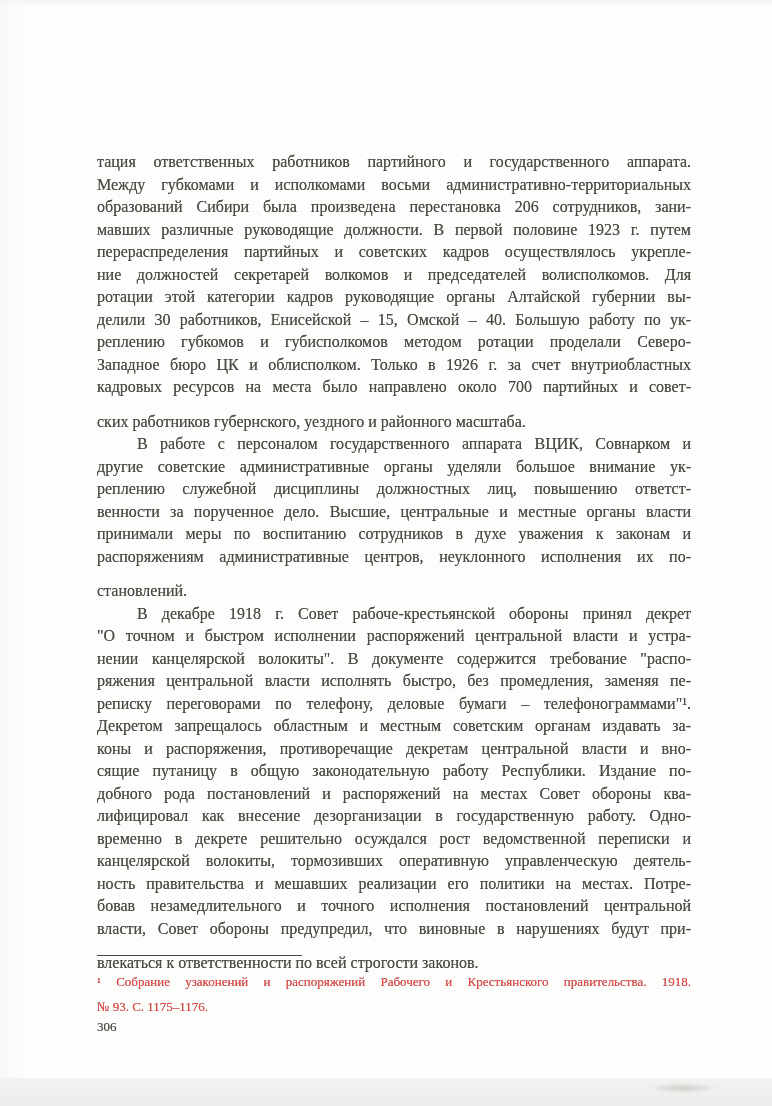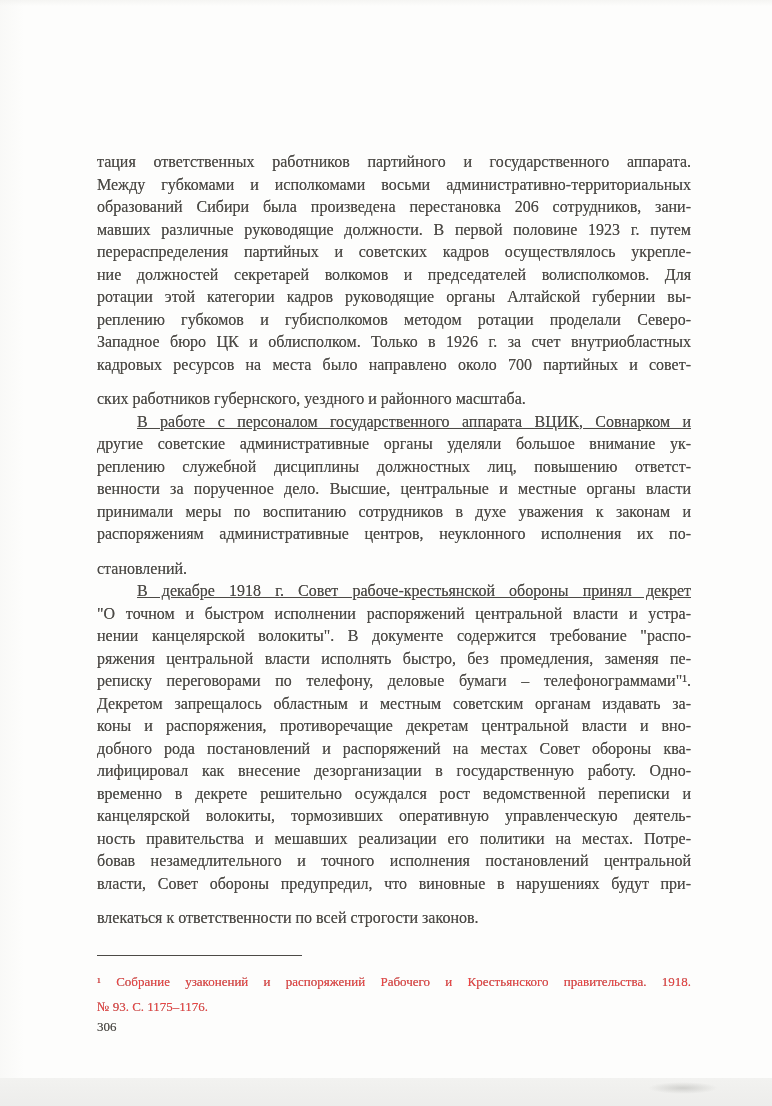--- a/index.html
+++ b/index.html
@@ -54,21 +54,21 @@
     text-shadow: 0 0 0.5px rgba(76,74,70,0.75);
   }
   .paragraph { margin: 0; }
   .line {
     height: 22.5px;
     overflow: hidden;
     text-align: justify;
     text-align-last: justify;
   }
   .line.last { text-align-last: left; margin-top: 12px; }
-  .paragraph.indent .line:first-child { padding-left: 40px; text-decoration: underline; }
+  .paragraph.indent .line:first-child { padding-left: 40px; }
   
   .footnote-rule {
     position: absolute;
     left: 97px;
     top: 955px;
     width: 205px;
     height: 1px;
     background: #4c4a46;
   }
   #footnote {
@@ -106,20 +106,21 @@
 
   <div id="body-text">
       <div class="paragraph">
         <div class="line">тация ответственных работников партийного и государственного аппарата.</div>
         <div class="line">Между губкомами и исполкомами восьми административно-территориальных</div>
         <div class="line">образований Сибири была произведена перестановка 206 сотрудников, зани-</div>
         <div class="line">мавших различные руководящие должности. В первой половине 1923 г. путем</div>
         <div class="line">перераспределения партийных и советских кадров осуществлялось укрепле-</div>
         <div class="line">ние должностей секретарей волкомов и председателей волисполкомов. Для</div>
         <div class="line">ротации этой категории кадров руководящие органы Алтайской губернии вы-</div>
+        <div class="line">делили 30 работников, Енисейской – 15, Омской – 40. Большую работу по ук-</div>
         <div class="line">реплению губкомов и губисполкомов методом ротации проделали Северо-</div>
         <div class="line">Западное бюро ЦК и облисполком. Только в 1926 г. за счет внутриобластных</div>
         <div class="line">кадровых ресурсов на места было направлено около 700 партийных и совет-</div>
         <div class="line last">ских работников губернского, уездного и районного масштаба.</div>
       </div>
       <div class="paragraph indent">
         <div class="line">В работе с персоналом государственного аппарата ВЦИК, Совнарком и</div>
         <div class="line">другие советские административные органы уделяли большое внимание ук-</div>
         <div class="line">реплению служебной дисциплины должностных лиц, повышению ответст-</div>
         <div class="line">венности за порученное дело. Высшие, центральные и местные органы власти</div>
@@ -128,20 +129,21 @@
         <div class="line last">становлений.</div>
       </div>
       <div class="paragraph indent">
         <div class="line">В декабре 1918 г. Совет рабоче-крестьянской обороны принял декрет</div>
         <div class="line">"О точном и быстром исполнении распоряжений центральной власти и устра-</div>
         <div class="line">нении канцелярской волокиты". В документе содержится требование "распо-</div>
         <div class="line">ряжения центральной власти исполнять быстро, без промедления, заменяя пе-</div>
         <div class="line">реписку переговорами по телефону, деловые бумаги – телефонограммами"¹.</div>
         <div class="line">Декретом запрещалось областным и местным советским органам издавать за-</div>
         <div class="line">коны и распоряжения, противоречащие декретам центральной власти и вно-</div>
+        <div class="line">сящие путаницу в общую законодательную работу Республики. Издание по-</div>
         <div class="line">добного рода постановлений и распоряжений на местах Совет обороны ква-</div>
         <div class="line">лифицировал как внесение дезорганизации в государственную работу. Одно-</div>
         <div class="line">временно в декрете решительно осуждался рост ведомственной переписки и</div>
         <div class="line">канцелярской волокиты, тормозивших оперативную управленческую деятель-</div>
         <div class="line">ность правительства и мешавших реализации его политики на местах. Потре-</div>
         <div class="line">бовав незамедлительного и точного исполнения постановлений центральной</div>
         <div class="line">власти, Совет обороны предупредил, что виновные в нарушениях будут при-</div>
         <div class="line last">влекаться к ответственности по всей строгости законов.</div>
       </div>
     </div>

